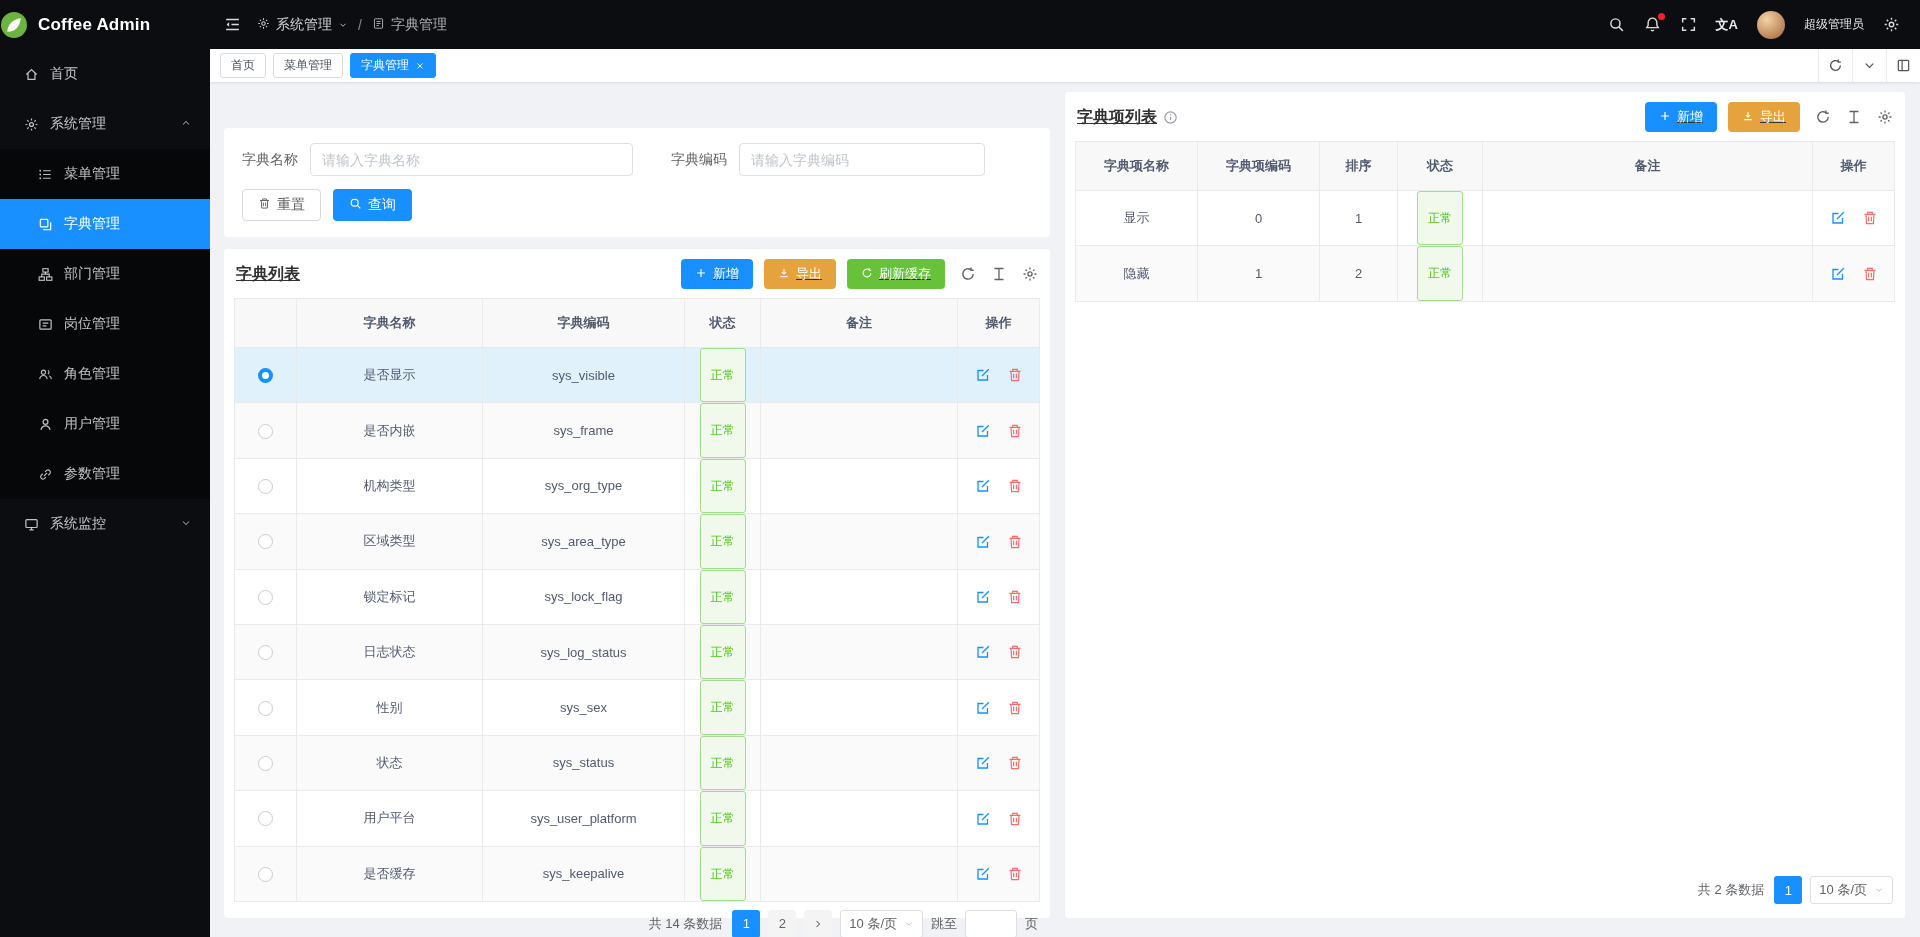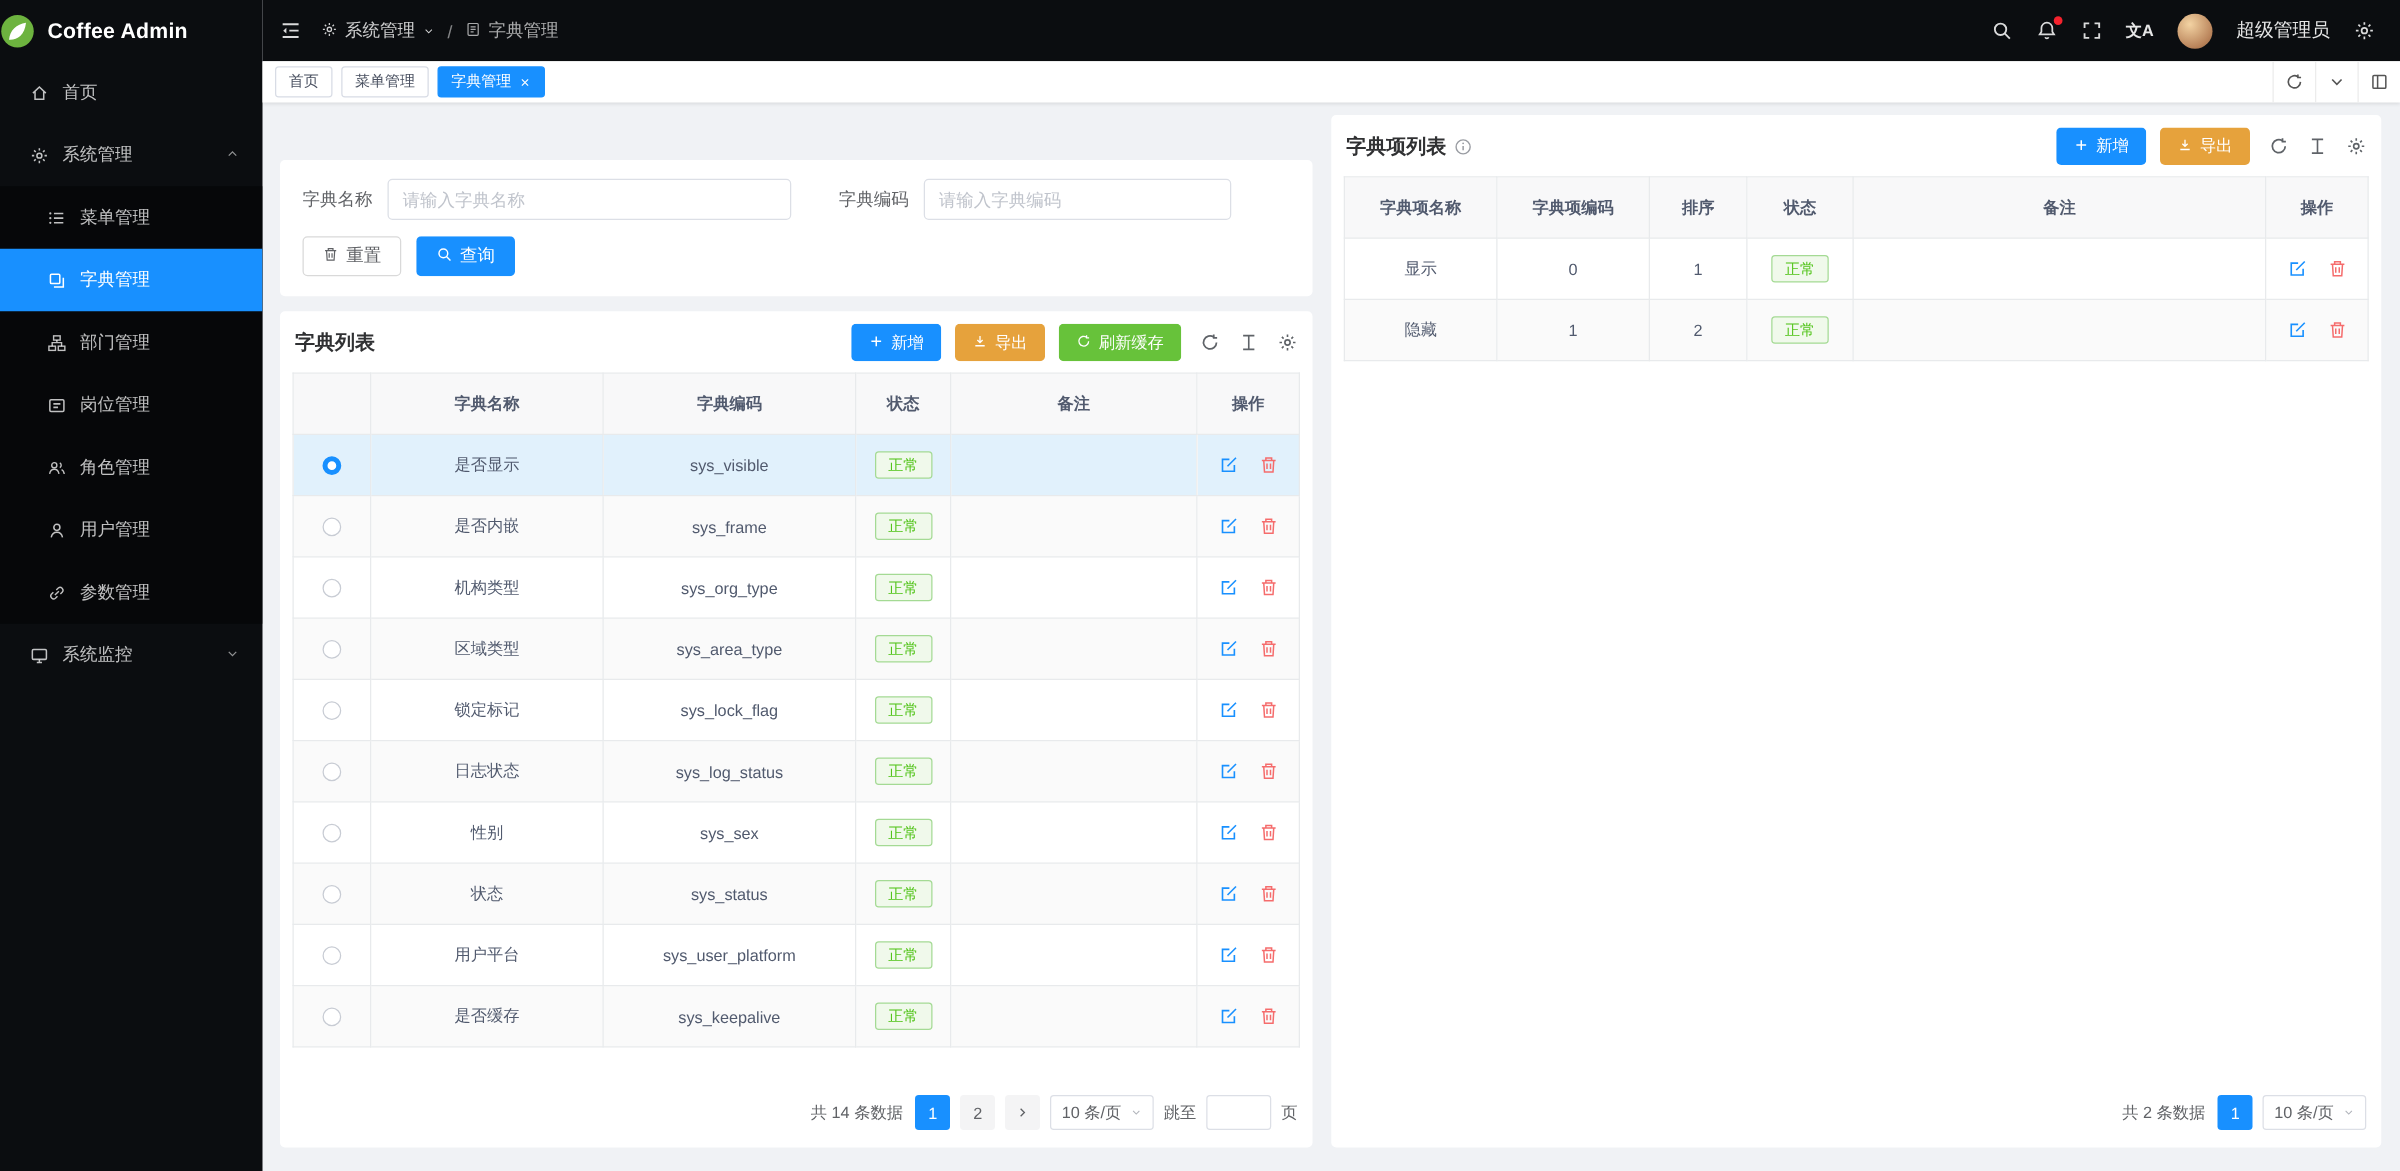--- a/index.html
+++ b/index.html
@@ -32,21 +32,21 @@
   .collapse-btn { display:flex; align-items:center; cursor:pointer; color:rgba(255,255,255,.85); }
   .crumb { display:flex; align-items:center; gap:8px; margin-left:16px; font-size:14px; }
   .crumb .seg { display:flex; align-items:center; gap:6px; cursor:pointer; }
   .crumb .sep { color:rgba(255,255,255,.5); margin:0 2px; }
   .crumb .lvl2 { color:rgba(255,255,255,.65); }
   .top-right { margin-left:auto; display:flex; align-items:center; gap:19px; }
   .top-ic { color:rgba(255,255,255,.85); cursor:pointer; display:inline-flex; position:relative; }
   .bell-dot { position:absolute; top:-3px; right:-4px; width:7px; height:7px; background:#f5222d; border-radius:50%; }
   .translate { font-size:13px; font-weight:bold; cursor:pointer; color:rgba(255,255,255,.9); }
   .avatar { width:28px; height:28px; border-radius:50%; background:radial-gradient(circle at 35% 30%, #f3d3a3, #b9835a 70%, #8c5f3e); cursor:pointer; }
-  .username { font-size:15px; color:rgba(255,255,255,.9); cursor:pointer; }
+  .username { font-size:12px; color:rgba(255,255,255,.9); cursor:pointer; }
 
   
   .tabbar { height:33px; background:#fff; display:flex; align-items:center; gap:7px; padding:0 0 0 10px; box-shadow:0 1px 3px rgba(0,0,0,.1); position:relative; z-index:2; flex-shrink:0; }
   .tab { height:25px; border:1px solid #d8dce5; border-radius:3px; background:#fff; color:#495060; font-size:12px; display:inline-flex; align-items:center; gap:6px; padding:0 10px; cursor:pointer; white-space:nowrap; }
   .tab.active { background:#1890ff; border-color:#1890ff; color:#fff; }
   .tab-close { display:inline-flex; cursor:pointer; }
   .tab-tools { margin-left:auto; display:flex; align-items:stretch; height:100%; }
   .tab-tool { width:34px; display:flex; align-items:center; justify-content:center; border-left:1px solid #ececec; color:#555; cursor:pointer; }
 
   
@@ -69,34 +69,34 @@
   
   .btn { height:32px; border-radius:4px; padding:0 15px; font-size:14px; display:inline-flex; align-items:center; gap:6px; cursor:pointer; border:1px solid transparent; white-space:nowrap; }
   .btn-plain { background:#fff; border-color:#d9d9d9; color:#606266; }
   .btn-primary { background:#1890ff; color:#fff; }
   .btn-warn { background:#e6a23c; color:#fff; }
   .btn-green { background:#67c23a; color:#fff; }
   .btn-sm { height:30px; padding:1px 13px; font-size:13px; }
 
   
   .list-card, .items-card { flex:1; display:flex; flex-direction:column; min-height:0; }
-  .card-head { display:flex; align-items:center; padding:10px 12px 9px; flex-shrink:0; }
+  .card-head { display:flex; align-items:center; padding:10px 12px 9px; flex-shrink:0;text-decoration:underline; }
   .card-title { font-size:16px; color:#303133; font-weight:bold; display:flex; align-items:center; gap:6px; }
   .info-ic { color:#9a9da3; display:inline-flex; }
   .head-tools { margin-left:auto; display:flex; align-items:center; gap:11px; }
   .tool-ic { color:#5f6368; cursor:pointer; display:inline-flex; margin-left:4px; }
 
   
   .tbl-wrap { padding:0 10px; flex-shrink:0; }
   table { width:100%; border-collapse:collapse; table-layout:fixed; }
   th,td { border:1px solid #e8eaec; height:49px; text-align:center; font-size:13px; color:#515a6e; padding:0 6px; overflow:hidden; white-space:nowrap; }
   thead th { background:#f8f8f9; font-weight:bold; color:#515a6e; font-size:13px; }
   tbody tr:nth-child(even) td { background:#fafafa; }
   tbody tr.selected td { background:#e1f1fc; }
-  .badge { display:inline-block; padding:3px 10px; font-size:12px; line-height:1.2; color:#52c41a; background:#f0f9eb; border:1px solid #a4da94; border-radius:3px; }
+  .badge { display:inline-block; padding:19px 10px; font-size:12px; line-height:1.2; color:#52c41a; background:#f0f9eb; border:1px solid #a4da94; border-radius:3px; }
   .ops { }
   .op { display:inline-flex; cursor:pointer; vertical-align:middle; }
   .op.edit { color:#1890ff; margin-right:16px; }
   .op.del { color:#f56c6c; }
   .radio { width:15px; height:15px; border-radius:50%; border:1px solid #c8ccd4; background:#fff; display:inline-block; vertical-align:middle; cursor:pointer; }
   .radio.checked { border:4.5px solid #1890ff; }
 
   .spacer { flex:1; }
 
   

